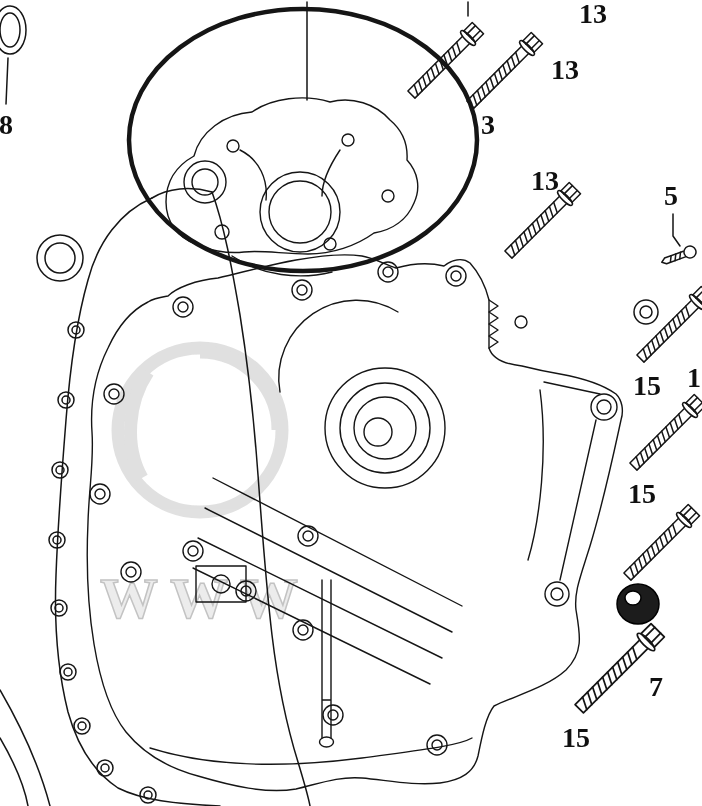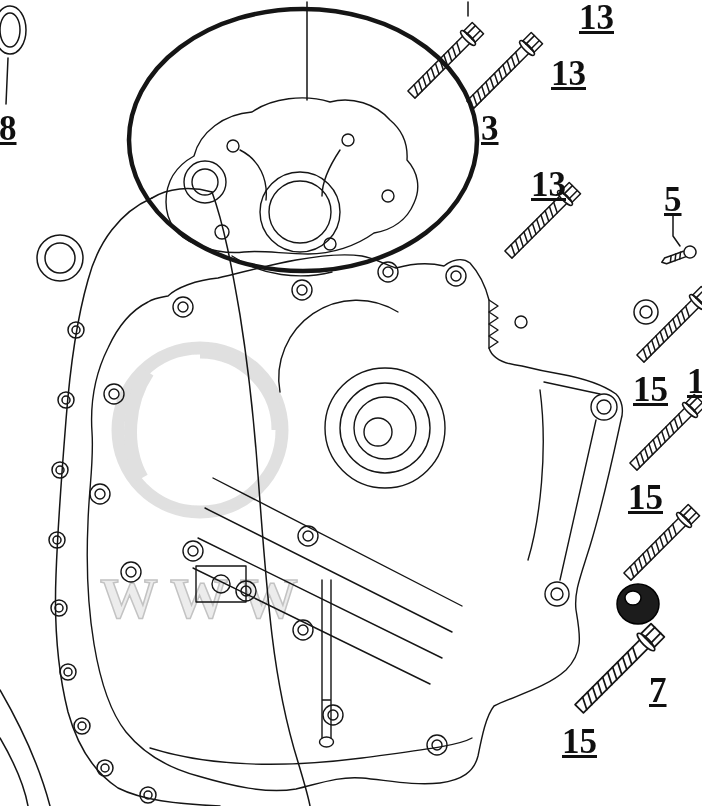--- a/index.html
+++ b/index.html
@@ -2,22 +2,22 @@
 <html><head>
 <meta charset="utf-8">
 <style>
   html,body{margin:0;padding:0;background:#fff;}
   .stage{
     position:relative;width:702px;height:806px;background:#ffffff;
     overflow:hidden;font-family:"Liberation Serif", serif;
   }
   .stage svg{position:absolute;left:0;top:0;}
   .callout{
-    position:absolute;font-size:35px;font-weight:bold;color:#101010;
-    line-height:1;white-space:nowrap;user-select:none;cursor:pointer;text-decoration:underline;
+    position:absolute;font-size:28px;font-weight:bold;color:#101010;
+    line-height:1;white-space:nowrap;user-select:none;cursor:pointer;
   }
 </style>
 </head>
 <body>
 
 <div class="stage">
 
   <svg width="702" height="806" viewBox="0 0 702 806">
     <defs>
       <g id="bolt">

